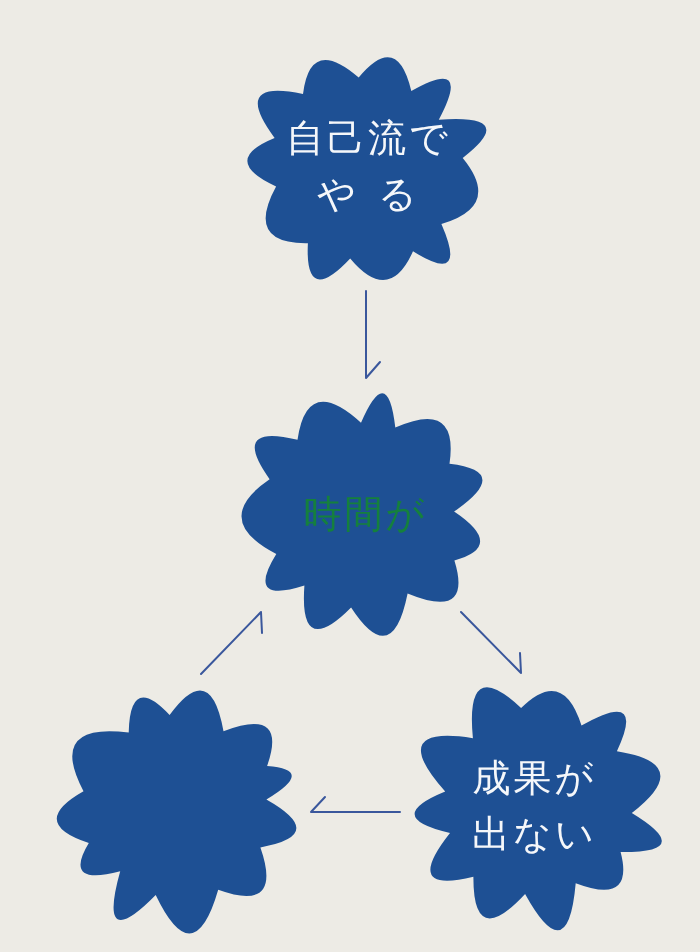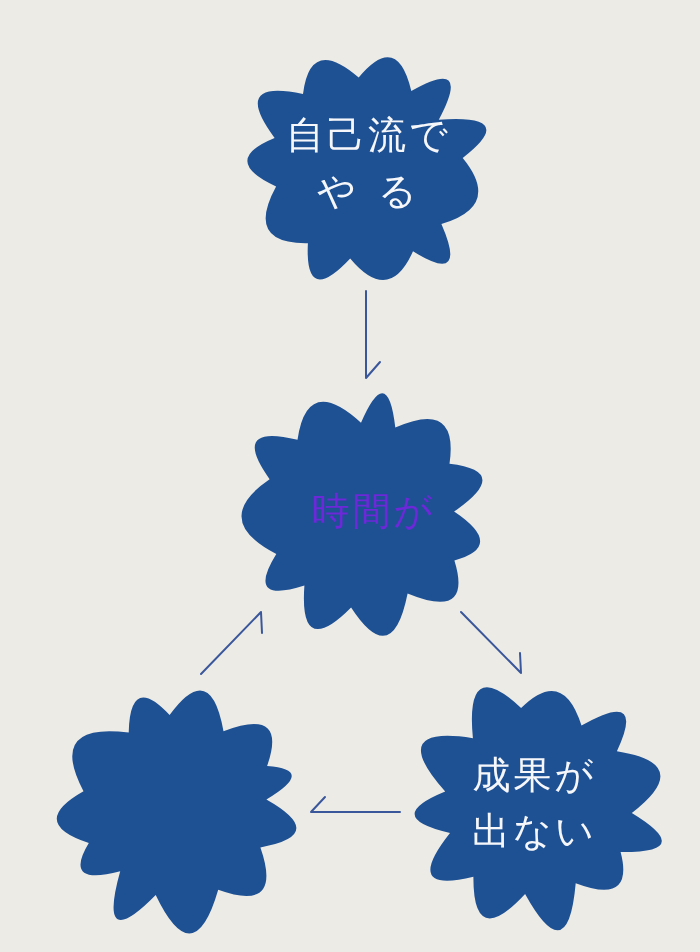--- a/index.html
+++ b/index.html
@@ -10,21 +10,20 @@
     width: 700px;
     height: 952px;
     background: #edebe5;
     overflow: hidden;
     font-family: "Liberation Serif", "DejaVu Serif", serif;
   }
   .stage {
     position: relative;
     width: 644px;
     height: 952px;
-    font-family: Liberation Mono, monospace;
   }
   .stage svg {
     position: absolute;
     left: 0;
     top: 0;
     display: block;
   }
   .node-label {
     position: absolute;
     width: 340px;
@@ -59,21 +58,21 @@
       <path d="M 461 612 L 521 673 M 521 673 L 520 653" fill="none" stroke="#3a579c" stroke-width="2" stroke-linecap="round"></path>
       <path d="M 400 812 L 311 812 M 311 812 L 325 797" fill="none" stroke="#3a579c" stroke-width="2" stroke-linecap="round"></path>
       <path d="M 201 674 L 261 612 M 261 612 L 262 633" fill="none" stroke="#3a579c" stroke-width="2" stroke-linecap="round"></path>
     </svg>
 
   <div class="node-label" style="left: 367px; top: 166px; color: rgb(245, 247, 250);">
     <div class="line">自己流で</div>
     <div class="line wide">やる</div>
   </div>
 
-  <div class="node-label" style="left: 372px; top: 514px; color: #6d28d9;">
+  <div class="node-label" style="left: 364px; top: 514px; color: #15803d;">
     <div class="line">時間が</div>
   </div>
 
   <div class="node-label" style="left: 180px; top: 808px; color: rgb(245, 247, 250);">
   </div>
 
   <div class="node-label" style="left: 533px; top: 806px; color: rgb(245, 247, 250);">
     <div class="line">成果が</div>
     <div class="line">出ない</div>
   </div>

